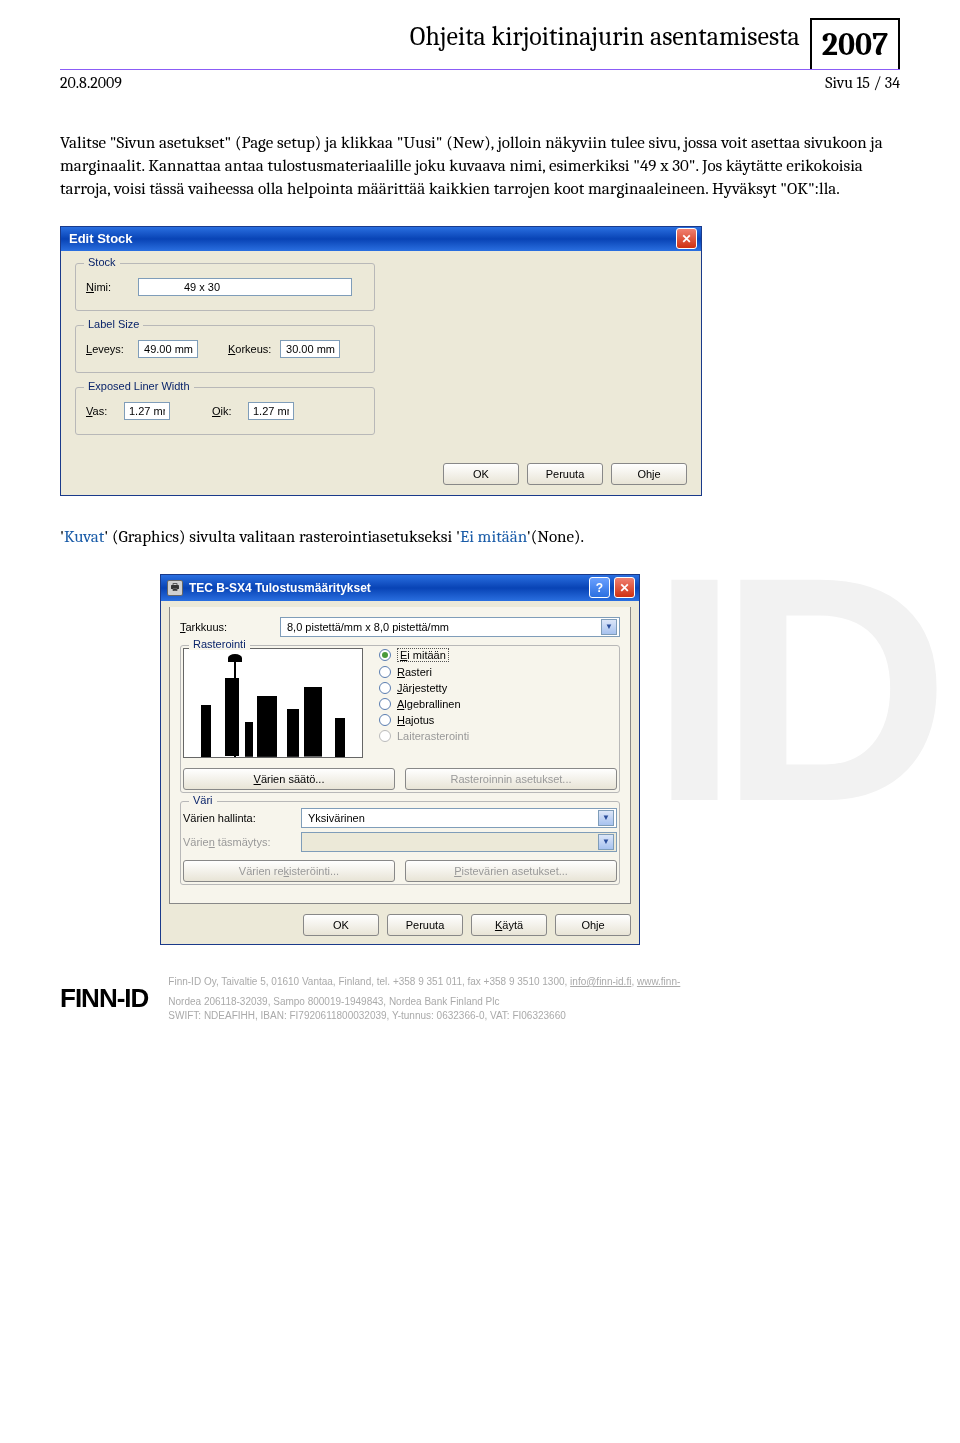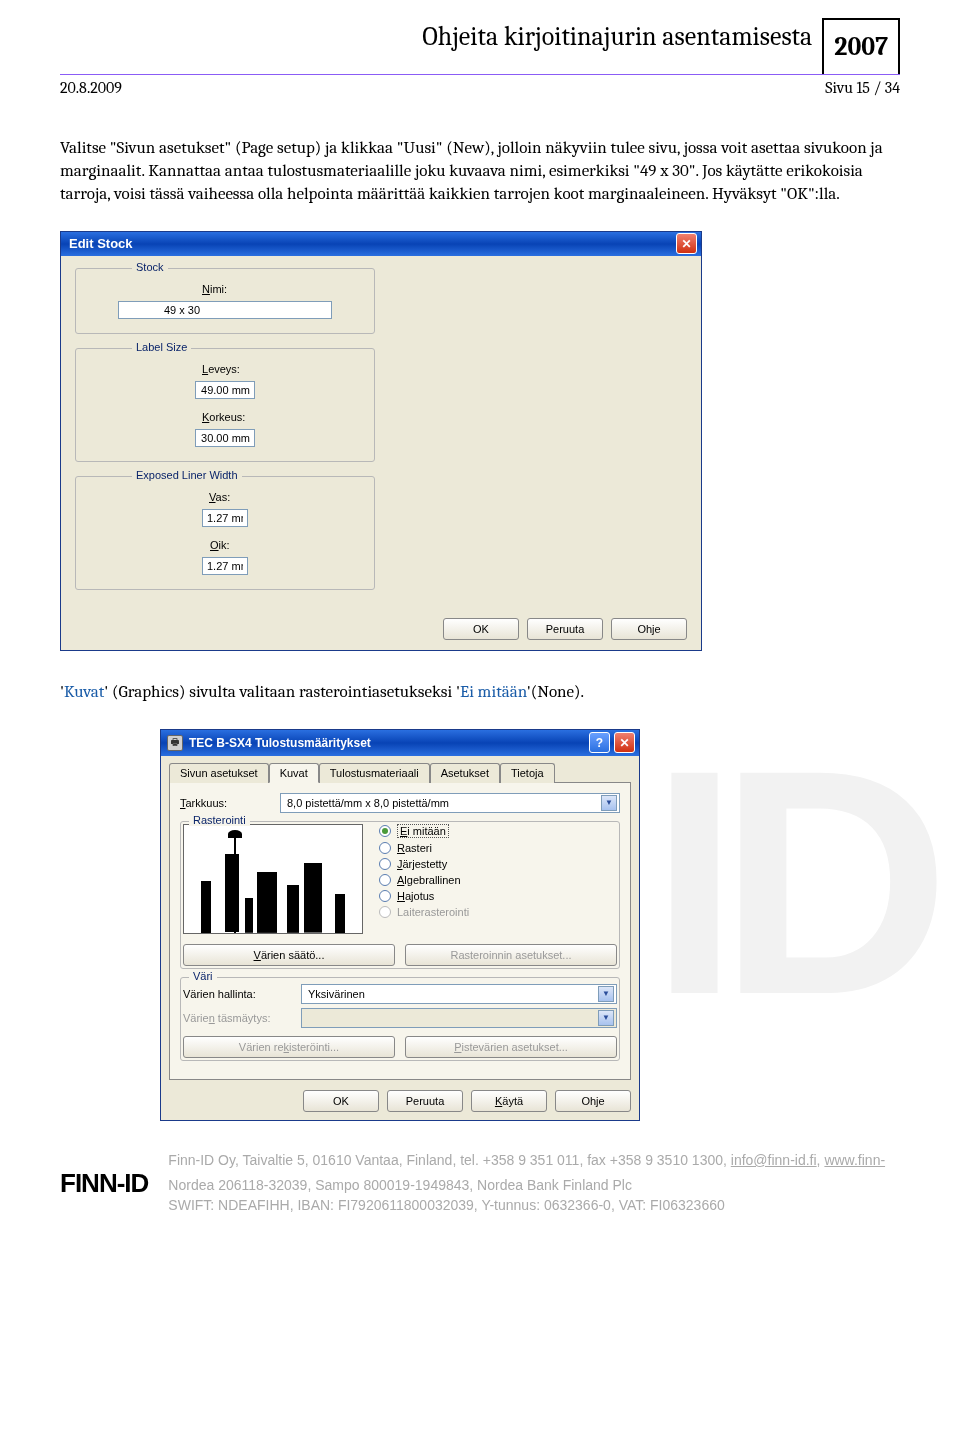--- a/index.html
+++ b/index.html
@@ -1,37 +1,37 @@
 <!DOCTYPE html>
 <html><head>
 <meta charset="utf-8">
 <style>
   * { box-sizing: border-box; margin: 0; padding: 0; }
   body { font-family: Cambria, Georgia, serif; background: #fff; width: 960px; margin: 0 auto; color: #000; }
   .page { padding: 18px 60px 30px 60px; }
   .hdr { display: flex; justify-content: flex-end; align-items: stretch; border-bottom: 1px solid #8b5cf6; margin-bottom: 4px; }
   .hdr-title { font-size: 26px; padding: 4px 10px 4px 0; font-family: Cambria, Georgia, serif; }
-  .hdr-year { font-size: 26px; font-weight: bold; border: 2px solid #000; border-bottom: none; padding: 12px 10px; background: #fff; }
+  .hdr-year { font-size: 32px; font-weight: bold; border: 2px solid #000; border-bottom: none; padding: 6px 10px; background: #fff; }
   .subhdr { display: flex; justify-content: space-between; font-size: 16px; margin-bottom: 40px; font-family: Cambria, Georgia, serif; }
   .body-text { font-size: 17px; line-height: 1.35; margin-bottom: 25px; font-family: Cambria, Georgia, serif; }
   .kuvat-link { color: #1a5ca8; }
   .ei-link { color: #1a5ca8; }
 
   
   .dlg1 { width: 642px; border: 1px solid #1a3a8a; font-family: Tahoma, Arial, sans-serif; font-size: 11px; margin-bottom: 30px; }
   .dlg1-titlebar { height: 24px; background: linear-gradient(to bottom, #2a6fe0 0%, #0843b5 50%, #2a6fe0 100%); display: flex; align-items: center; padding: 0 4px 0 8px; color: #fff; font-weight: bold; font-size: 13px; }
   .dlg1-titlebar .spacer { flex:1; }
   .close-btn { width:21px; height:21px; background: linear-gradient(to bottom,#f08070,#d03010); border:1px solid #fff; border-radius:3px; color:#fff; display:flex; align-items:center; justify-content:center; font-weight:bold; font-size:12px; }
   .dlg1-body { background:#ece9d8; padding:12px 14px 10px 14px; }
   .dlg1-cols { display:flex; gap:18px; }
   .dlg1-left { width:300px; }
   .dlg1-right { flex:1; }
   .gbox { border:1px solid #b8b8b8; border-radius:3px; padding:10px 10px 10px 10px; margin-bottom:14px; position:relative; }
-  .gbox > .legend { position:absolute; top:-8px; left:8px; background:#ece9d8; padding:0 4px; color:#0a246a; font-size:11px;margin-left:48px; }
-  .row { display:flex; align-items:center; gap:6px; margin:4px 0;flex-direction:column; }
+  .gbox > .legend { position:absolute; top:-8px; left:8px; background:#ece9d8; padding:0 4px; color:#0a246a; font-size:11px; }
+  .row { display:flex; align-items:center; gap:6px; margin:4px 0; }
   .lbl { width:46px; }
   .lbl u { text-decoration: underline; }
   .txt { border:1px solid #7f9db9; background:#fff; padding:2px 4px; font-size:11px; }
   .wide { width:214px;padding-left:45px; }
   .sm { width:60px; text-align:right; }
   .sm2 { width:46px; text-align:right; }
   .preview-box { border:1px solid #b8b8b8; border-radius:3px; padding:10px; height:305px; position:relative; }
   .preview-box .legend { position:absolute; top:-8px; left:8px; background:#ece9d8; padding:0 4px; color:#0a246a; font-size:11px; }
   .label-preview { width: 100%; height: 100%; display:flex; align-items:center; justify-content:center; }
   .label-stack { border:1px solid #888; background:#9b9b9b; width:250px; padding:6px 6px; }
@@ -81,21 +81,21 @@
   .smbtn.disabled { color:#999; }
   .gbox2.vari .row2 { display:flex; align-items:center; gap:8px; margin:4px 0; }
   .gbox2.vari .lbl2 { width:110px; }
   .row2.disabled { color:#999; }
   .btnrow2 { display:flex; gap:10px; margin-top:8px; }
   .bottom-btns { display:flex; justify-content:flex-end; gap:8px; margin-top:10px; }
 
   
   .footer-wrap { display:flex; align-items:center; gap:20px; margin-top:20px; }
   .logo { font-family: Arial, sans-serif; font-size:26px; font-weight:bold; letter-spacing:-1px; }
-  .footer-text { font-family: Arial, sans-serif; font-size:14px; color:#aaa; line-height:1.4; }
+  .footer-text { font-family: Arial, sans-serif; font-size:10px; color:#aaa; line-height:1.4; }
   .footer-text a { color:#aaa; text-decoration:underline; }
   .watermark { position:absolute; right:30px; bottom:180px; font-size:320px; font-weight:bold; color:#f2f2f2; font-family: Arial, sans-serif; z-index:-1; letter-spacing:-20px;}
   .page { position:relative; }
 </style>
 </head>
 <body>
 
 <div class="page">
   <div class="watermark">ID</div>
 
@@ -162,27 +162,20 @@
 
   <div class="dlg2">
     <div class="dlg2-titlebar">
       <span class="icon">🖶</span>
       <span>TEC B-SX4 Tulostusmääritykset</span>
       <span class="spacer" style="flex:1"></span>
       <span class="help-btn">?</span>
       <span class="close-btn">✕</span>
     </div>
     <div class="dlg2-body">
-      <div class="tabs">
-        <div class="tab">Sivun asetukset</div>
-        <div class="tab active">Kuvat</div>
-        <div class="tab">Tulostusmateriaali</div>
-        <div class="tab">Asetukset</div>
-        <div class="tab">Tietoja</div>
-      </div>
       <div class="tabpanel">
         <div class="tarkk-row">
           <span class="lbl2"><u>T</u>arkkuus:</span>
           <div class="dd">
             <span>8,0 pistettä/mm x 8,0 pistettä/mm</span>
             <span class="chev">▼</span>
           </div>
         </div>
         <div class="gbox2">
           <span class="legend">Rasterointi</span>

